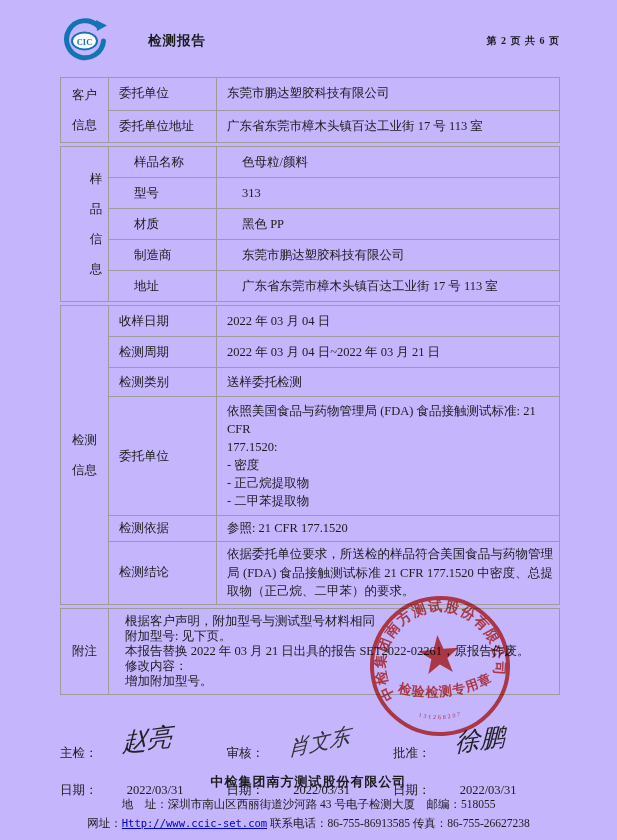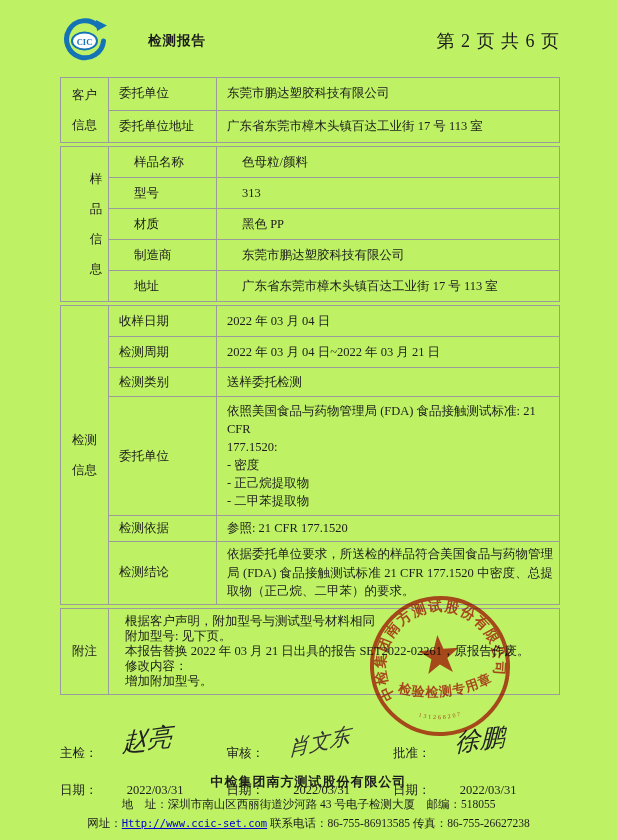--- a/index.html
+++ b/index.html
@@ -1,28 +1,28 @@
 <!DOCTYPE html>
 <html><head>
 <meta charset="utf-8">
 <style>
   * { margin:0; padding:0; box-sizing:border-box; }
   html,body { background:#ffffff; }
   .page {
-    position:relative; width:617px; height:840px; background:#bef264;
+    position:relative; width:617px; height:840px; background:#c4b5fd;
     font-family:"Liberation Serif","DejaVu Serif",serif; color:#1c1c1c;
     overflow:hidden;
   }
   .content { position:absolute; left:60px; top:18px; width:500px; }
 
   
   .hdr { display:flex; align-items:center; height:46px; }
   .hdr .title { font-weight:bold; font-size:13.5px; margin-left:38px; letter-spacing:1px; }
   .hdr .repno { font-weight:bold; font-size:12.5px; margin-left:48px; }
-  .hdr .pages { font-weight:normal; font-size:18px; margin-left:auto; letter-spacing:1px; }
+  .hdr .pages { font-weight:bold; font-size:10px; margin-left:auto; letter-spacing:1px; }
 
   
   table { border-collapse:collapse; width:500px; table-layout:fixed; margin-top:3px; }
   .t1 { margin-top:13px; }
   td { border:1px solid #9c9c9c; font-size:12.5px; vertical-align:middle; padding:2px 6px 2px 10px; }
   td.sec { width:48px; text-align:center; padding:2px; white-space:pre-line; line-height:30px; }
   td.lbl { width:108px; }
   .t-cust td { height:30px; }
   .t-samp td { height:31px;padding-left:25px; }
   .r-h31 td { height:31px; }

